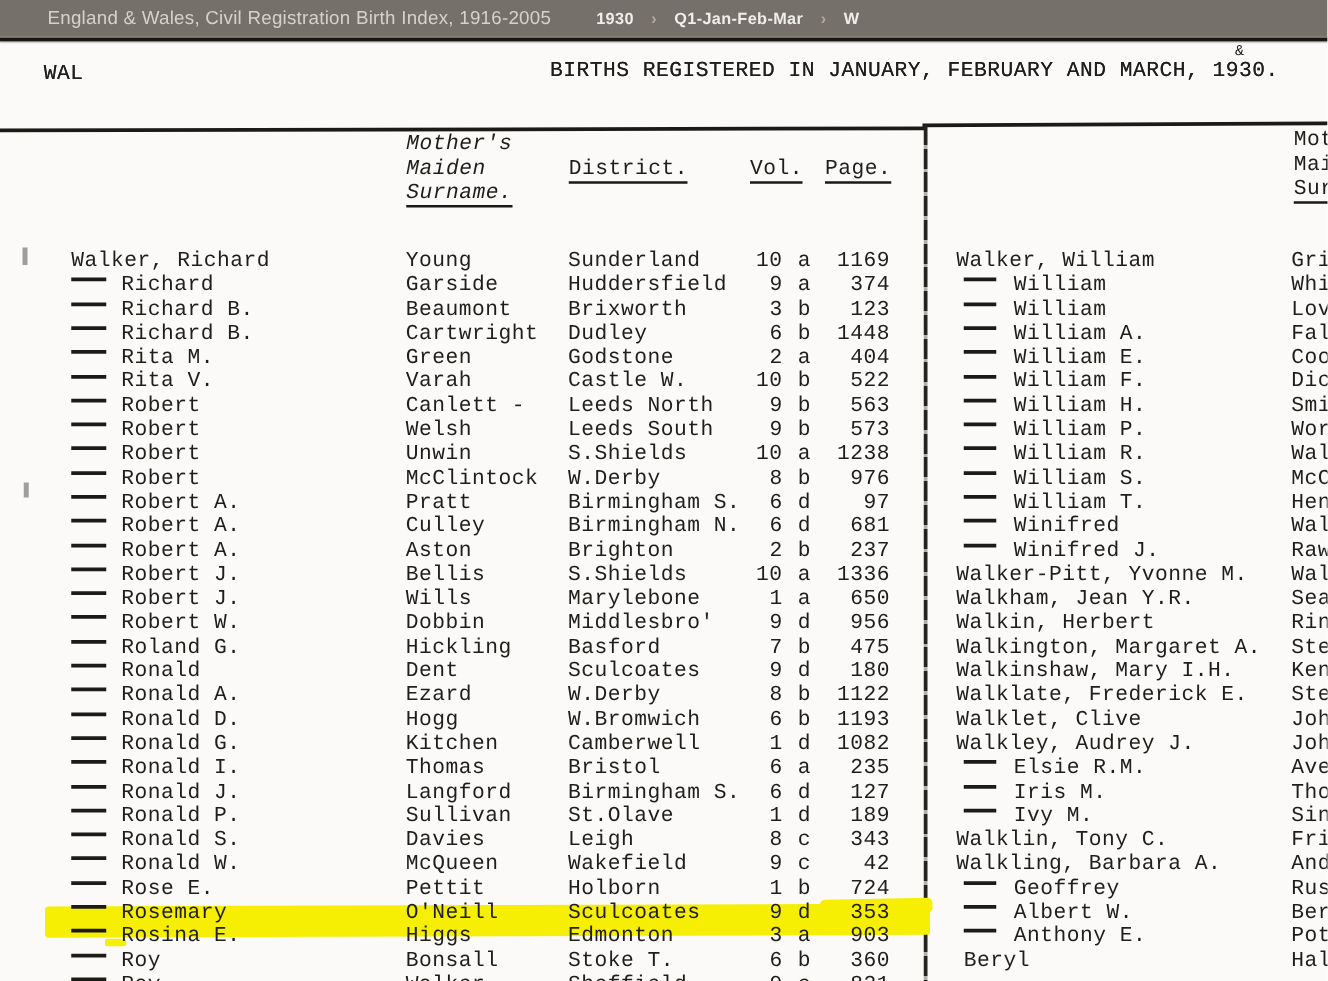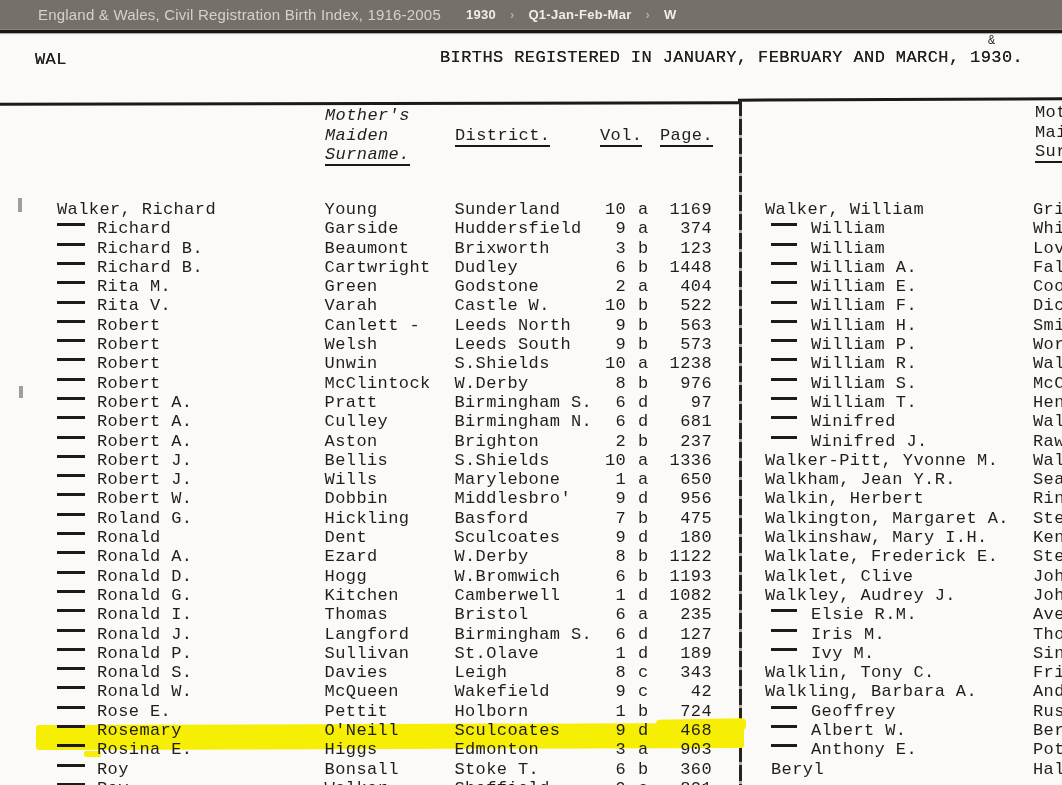--- a/index.html
+++ b/index.html
@@ -5,21 +5,21 @@
   html,body{margin:0;padding:0;}
   body{
     position:relative;width:1062px;height:785px;overflow:hidden;
     background:#ffffff;font-family:"Liberation Sans",sans-serif;
   }
   
   .topbar{
     position:absolute;top:0;left:0;width:1062px;height:30px;
     background:var(--bar-bg,#76706a);
     display:flex;align-items:center;box-sizing:border-box;
-    padding-left:38px;gap:25px;
+    padding-left:38px;gap:36px;
     border-bottom:1px solid #8b857d;
   }
   .coll-title{
     font-size:15px;color:var(--title-col,#d6d2cb);
     letter-spacing:0.2px;white-space:nowrap;
   }
   .breadcrumb{display:flex;align-items:center;gap:14px;}
   .crumb{
     font-size:13px;font-weight:700;color:var(--crumb-col,#f0eee9);
     letter-spacing:0.3px;white-space:nowrap;cursor:pointer;
@@ -353,21 +353,21 @@
         <span class="c-volnum">1</span>
         <span class="c-vollet">b</span>
         <span class="c-page">724</span>
       </div>
       <div class="lrow">
         <span class="c-name"><span class="dash"></span>Rosemary</span>
         <span class="c-maiden">O'Neill</span>
         <span class="c-district">Sculcoates</span>
         <span class="c-volnum">9</span>
         <span class="c-vollet">d</span>
-        <span class="c-page">468</span>
+        <span class="c-page">353</span>
       </div>
       <div class="lrow">
         <span class="c-name"><span class="dash"></span>Rosina E.</span>
         <span class="c-maiden">Higgs</span>
         <span class="c-district">Edmonton</span>
         <span class="c-volnum">3</span>
         <span class="c-vollet">a</span>
         <span class="c-page">903</span>
       </div>
       <div class="lrow">

